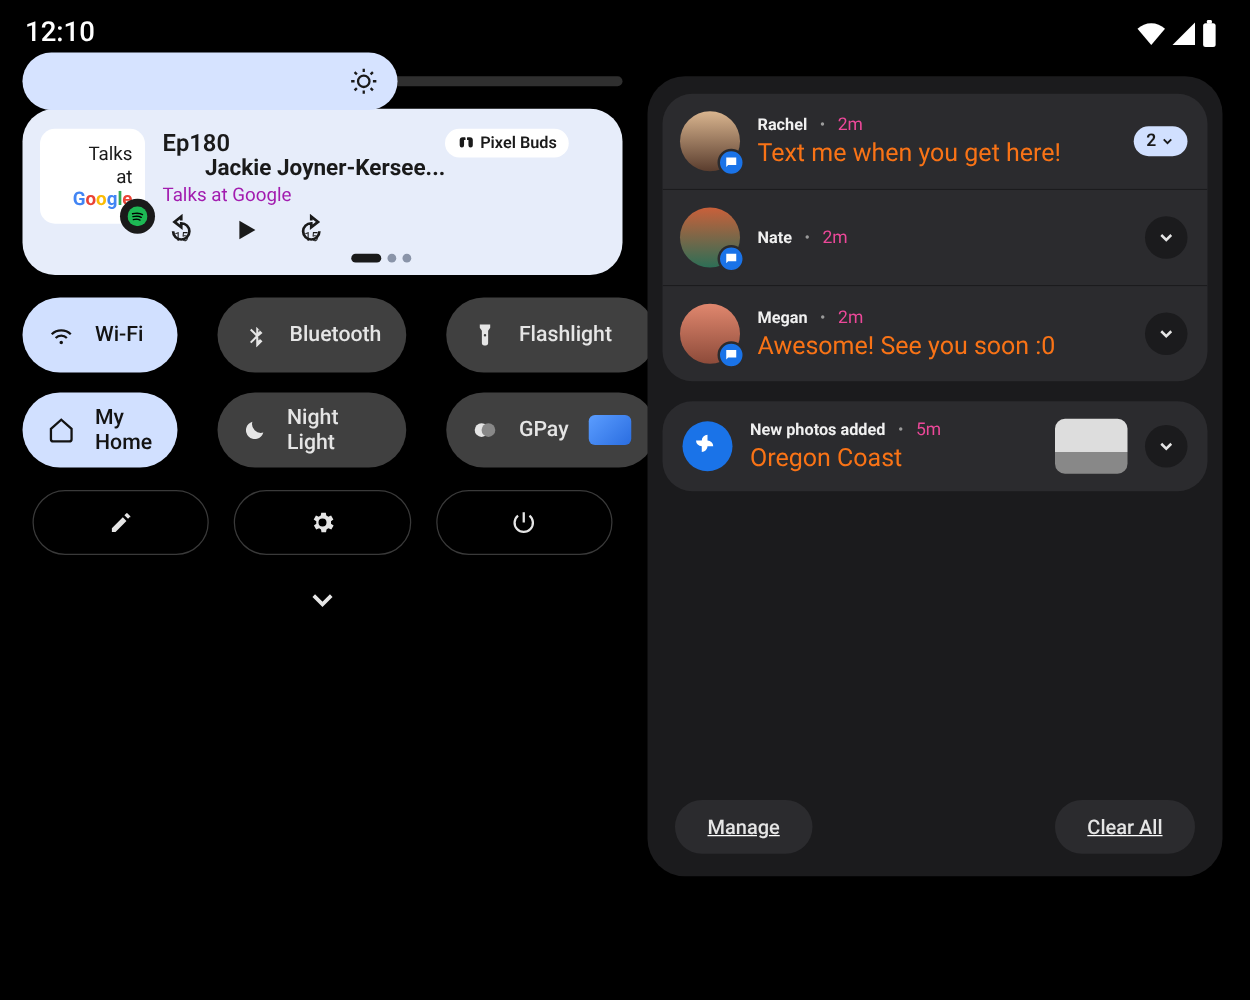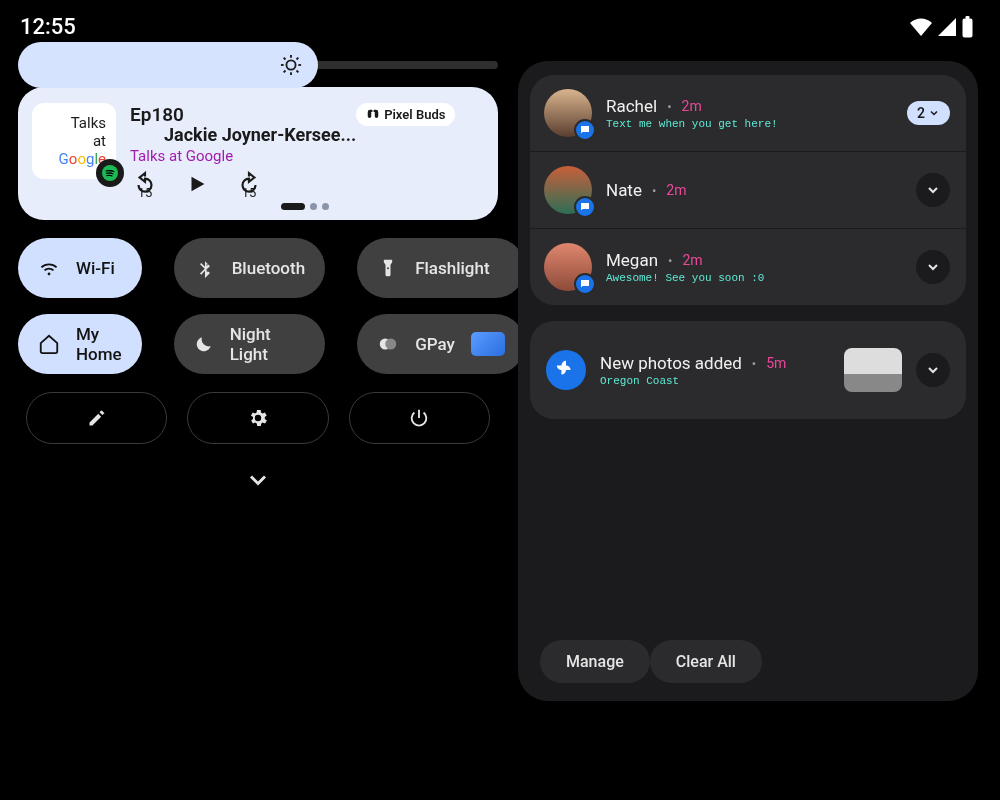--- a/index.html
+++ b/index.html
@@ -46,41 +46,41 @@
     padding: 16px 18px 10px 14px;
     display: flex; gap: 14px;
     color: #1a1a1a;
   }
   .media-art {
     width: 84px; height: 76px; border-radius: 12px;
     background: #fff; display: flex; flex-direction: column; align-items: flex-end;
     justify-content: center; padding: 22px 10px;
     font-size: 15px; line-height: 1.2; position: relative;
   }
-  .media-art .g { font-weight: 400; margin-left: 20px; }
+  .media-art .g { font-weight: 700; margin-left: 20px; }
   .spotify-badge {
     position: absolute; bottom: -8px; right: -8px;
     width: 28px; height: 28px; border-radius: 50%;
     background: #1a1a1a; display: flex; align-items: center; justify-content: center;
   }
   .media-info { flex: 1; }
   .media-top-row { display:flex; justify-content: flex-start; align-items: flex-start; }
   .media-title { font-size: 19px; font-weight: 600; }
   .media-artist { font-size: 18px; font-weight: 700; margin-top: -2px; margin-left: 34px; }
   .media-source { font-size: 15px; color: #a21caf; margin-top: 2px; }
   .output-chip {
     background: #fff; border-radius: 16px; padding: 4px 10px;
     font-size: 13px; font-weight: 600; display:flex; align-items:center; gap:4px;
   }
   .media-controls {
     display: flex; align-items: center; gap: 28px;
     margin-top: 6px; padding-left: 2px;
   }
   .media-controls .ctrl { display: flex; align-items: center; justify-content: center; position: relative; }
-  .skip-num { position: absolute; font-size: 13px; top: 14px; left: 0; right: 0; text-align: center; }
+  .skip-num { position: absolute; font-size: 10px; top: 14px; left: 0; right: 0; text-align: center; }
   .pager { display:flex; gap:5px; justify-content:center; margin-top:6px; }
   .pager .dot { width:7px; height:7px; border-radius:50%; background:#8a94a8; }
   .pager .dash { width:24px; height:7px; border-radius:4px; background:#1a1a1a; }
 
   
   .tiles { display: grid; grid-template-columns: 1fr 1fr 1fr 1fr; gap: 16px 32px; }
   .tile {
     height: 60px; border-radius: 32px;
     display: flex; align-items: center; gap: 16px;
     padding: 0 20px;
@@ -126,58 +126,58 @@
     background: #666; position: relative; flex-shrink: 0;
   }
   .app-badge {
     position: absolute; bottom: -4px; right: -4px;
     width: 22px; height: 22px; border-radius: 50%;
     background: #1a73e8; display:flex; align-items:center; justify-content:center;
     border: 2px solid #2b2b2e;
   }
   .notif-body { flex: 1; min-width: 0; }
   .notif-title-row { display:flex; align-items:center; gap:10px; }
-  .notif-name { font-size: 17px; font-weight: 400; color: #f0f0f0; }
+  .notif-name { font-size: 13px; font-weight: 700; color: #f0f0f0; }
   .notif-time { font-size: 14px; color: #ec4899; }
   .notif-dot { color:#9b9b9b; font-size:13px;}
-  .notif-msg { font-size: 11px; color: #5eead4; margin-top: 2px; font-family: Liberation Mono, monospace; }
+  .notif-msg { font-size: 20px; color: #f97316; margin-top: 2px; }
   .count-chip {
     background: #d1e0ff; color: #1a1a1a; font-size: 14px; font-weight:600;
     border-radius: 16px; padding: 4px 10px; display:flex; align-items:center; gap:3px;
   }
   .expand-round {
     width: 34px; height: 34px; border-radius: 50%; background: #1b1b1d;
     display:flex; align-items:center; justify-content:center; flex-shrink:0;
   }
 
   .photos-card {
     background: #2b2b2e; border-radius: 24px;
-    padding: 27px 16px; display:flex; align-items:center; gap:14px;
+    padding: 14px 16px; display:flex; align-items:center; gap:14px;
     margin-top: 6px;
   }
   .photos-icon {
     width: 40px; height: 40px; border-radius: 50%;
     background: #1a73e8; display:flex; align-items:center; justify-content:center; flex-shrink:0;
   }
   .thumb {
     width: 58px; height: 44px; border-radius: 8px; background:#aaa; flex-shrink:0;
     background: linear-gradient(#ddd 60%, #888 60%);
   }
 
-  .notif-actions { display:flex; padding: 10px 10px 0 10px; margin-top:auto; }
+  .notif-actions { display:flex; justify-content:space-between; padding: 10px 10px 0 10px; margin-top:auto;text-decoration:underline; }
   .notif-btn {
     background: #2b2b2e; border-radius: 26px;
     padding: 12px 26px; font-size: 16px; font-weight: 500; color: #e5e5e5;
   }
 </style>
 </head>
 <body>
 
 <div class="status-bar">
-  <div>12:55</div>
+  <div>12:10</div>
   <div class="status-icons">
     <svg width="24" height="20" viewBox="0 0 24 20">
         <path d="M12 19 L1 6 C7 0 17 0 23 6 Z"></path>
       </svg>
     <svg width="20" height="20" viewBox="0 0 20 20">
         <path d="M1 19 L19 19 L19 1 Z"></path>
       </svg>
     <svg width="13" height="22" viewBox="0 0 13 22">
         <rect x="1.5" y="2.5" width="10" height="19" rx="2"></rect>
         <rect x="4.5" y="0" width="4" height="3" rx="1"></rect>

